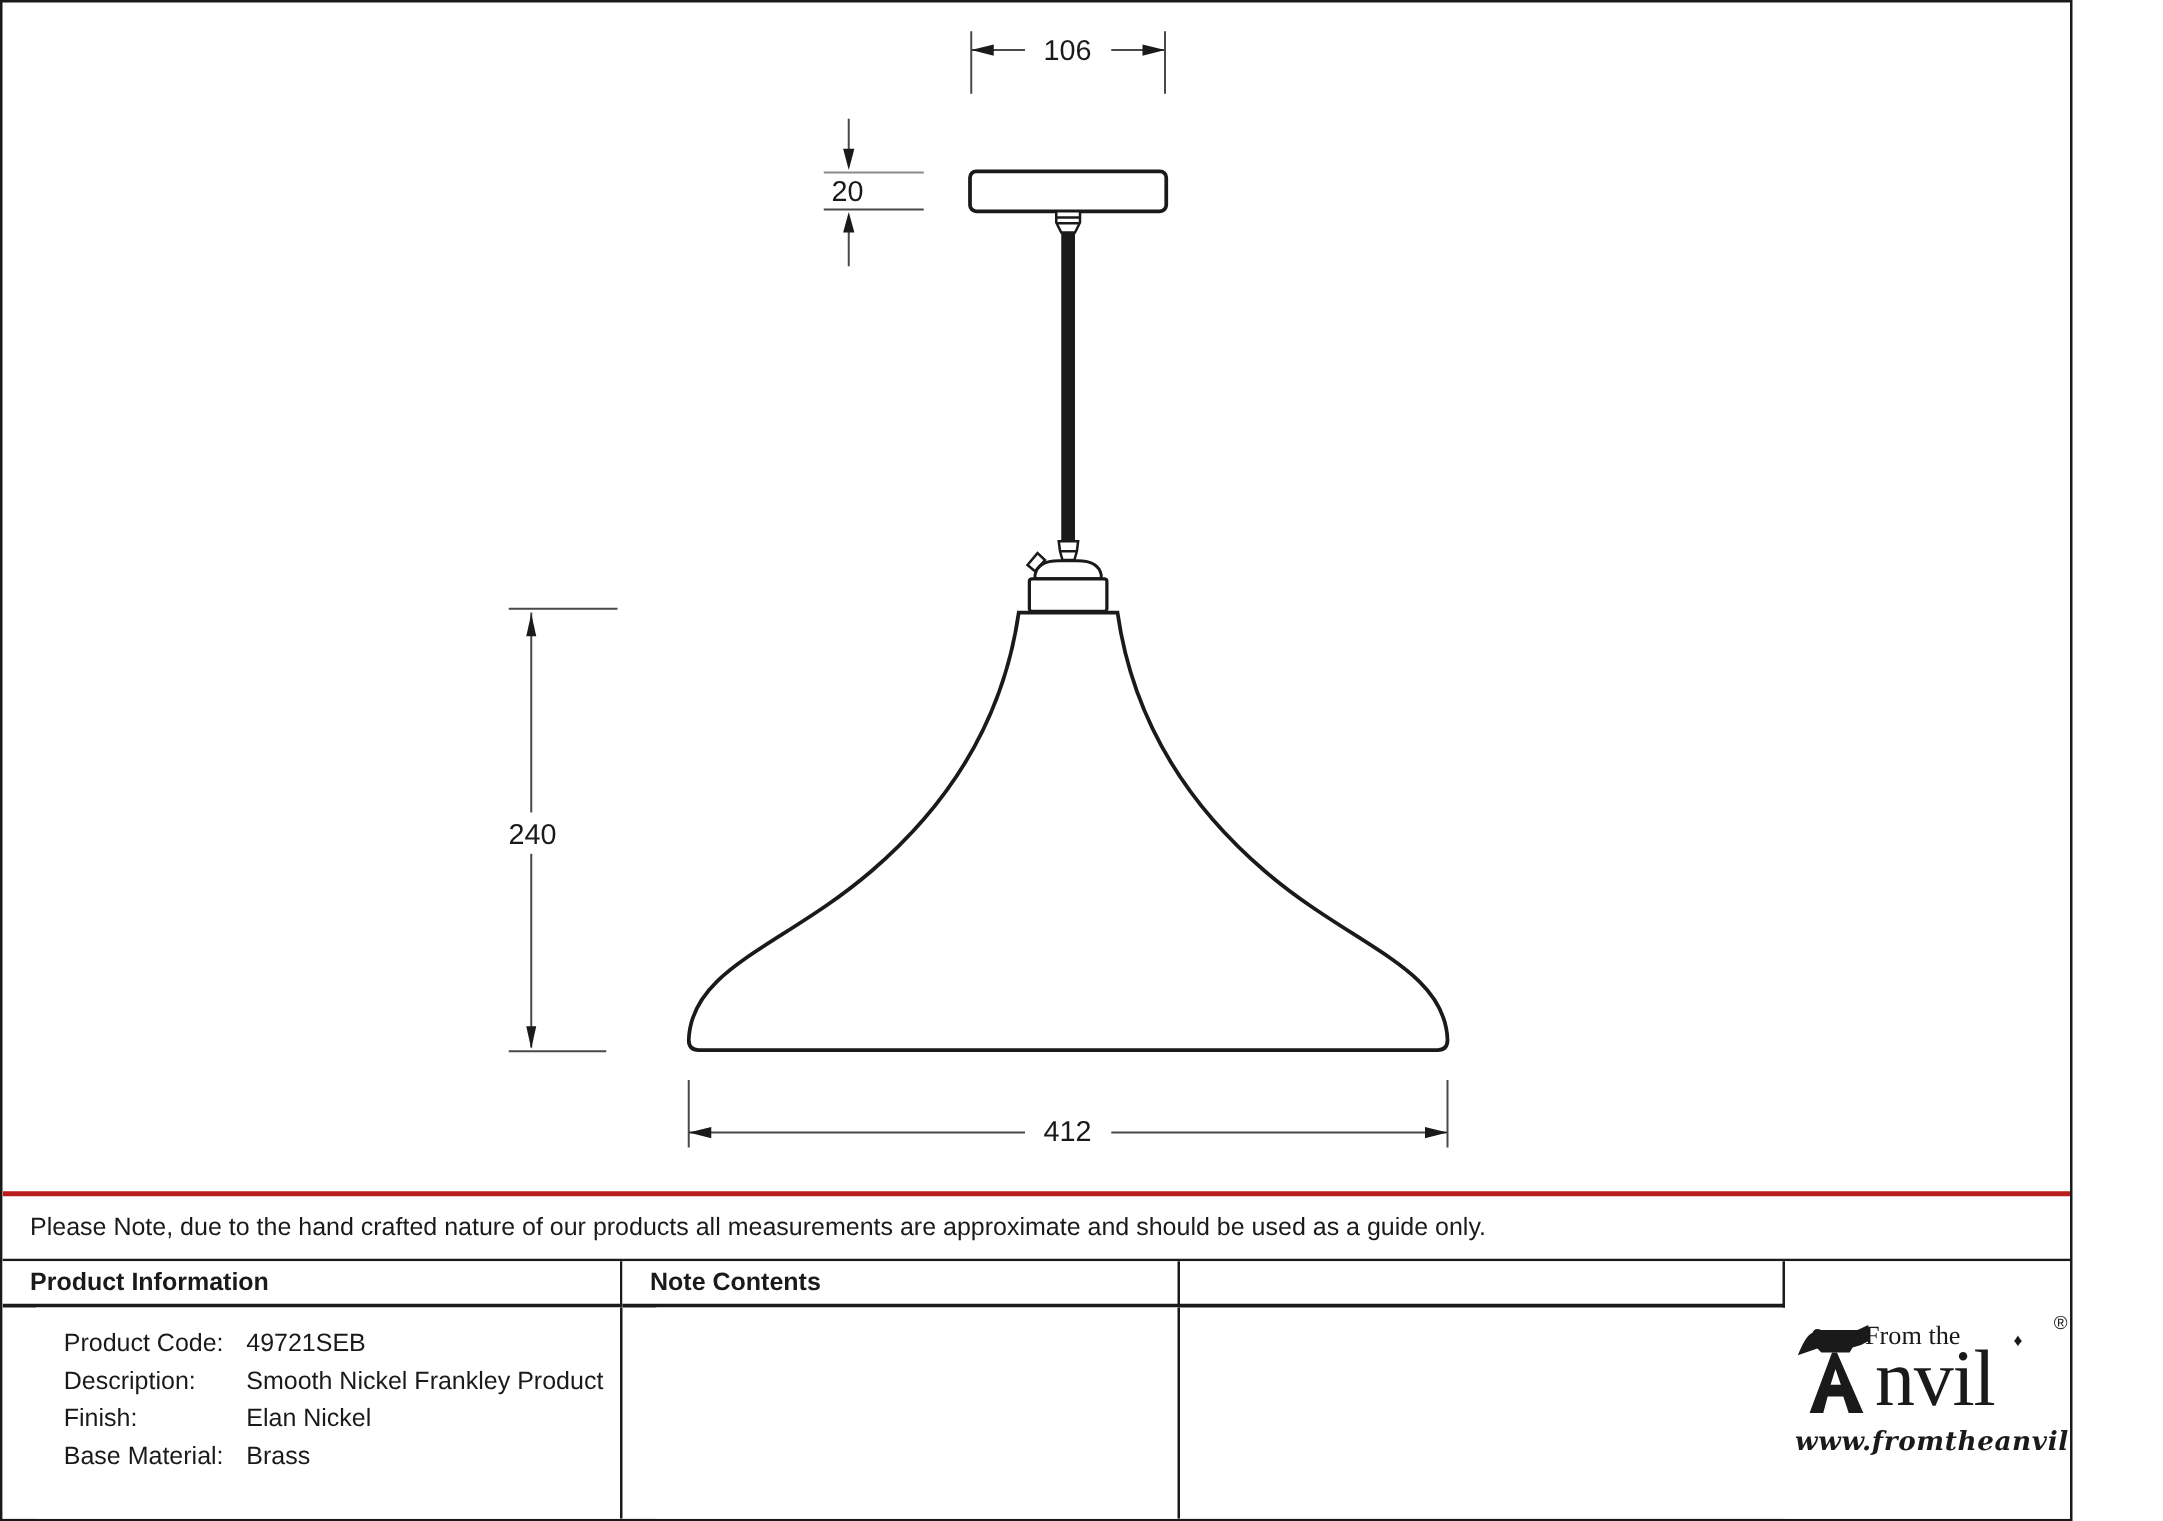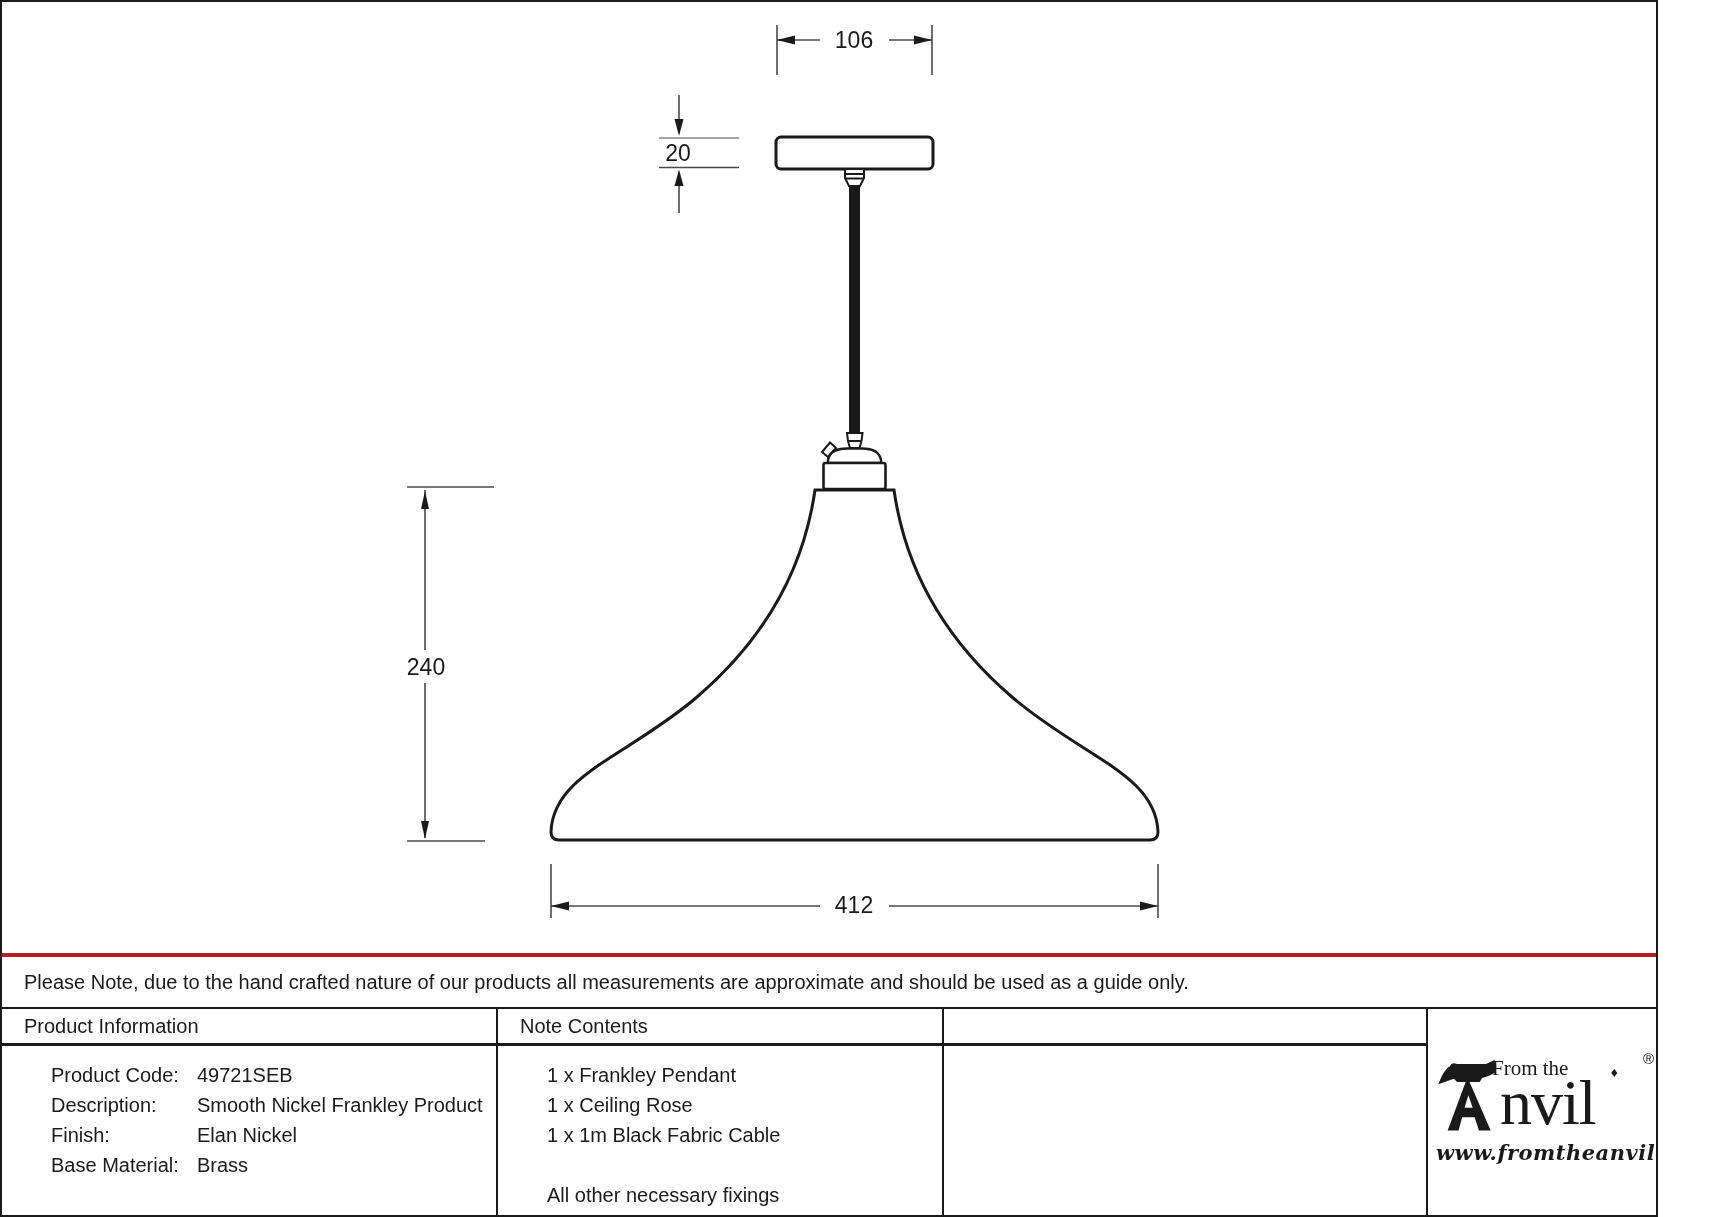--- a/index.html
+++ b/index.html
@@ -35,20 +35,21 @@
     grid-template-columns:496px 446px 484px 1fr;
     grid-template-rows:37px 1fr;
   }
   .cell { background:#fff; }
   .bR { border-right:2px solid #1a1a1a; }
   .head {
     border-bottom:3px solid #1a1a1a;
     display:flex; align-items:center;
     padding-left:22px;
     font-size:20px;
+    font-weight:bold;
   }
   .body-cell { padding:14px 10px 0 22px; font-size:20px;margin-left:27px; }
   .kv { display:grid; grid-template-columns:146px auto; min-height:30px; line-height:30px; }
   .pi { min-height:30px; line-height:30px; }
 
   
   .logo-cell {
     grid-column:4; grid-row:1 / 3;
     display:flex; align-items:center; justify-content:center;
   }
@@ -195,26 +196,19 @@
         <div class="kv">
           <span>Finish:</span>
           <span>Elan Nickel</span>
         </div>
         <div class="kv">
           <span>Base Material:</span>
           <span>Brass</span>
         </div>
       </div>
 
-      <div class="cell body-cell bR">
-        <div class="pi">1 x Frankley Pendant</div>
-        <div class="pi">1 x Ceiling Rose</div>
-        <div class="pi">1 x 1m Black Fabric Cable</div>
-        <div class="pi"></div>
-        <div class="pi">All other necessary fixings</div>
-      </div>
 
       <div class="cell body-cell bR"></div>
 
     </div>
   </div>
 
 </div>
 
 </body></html>

